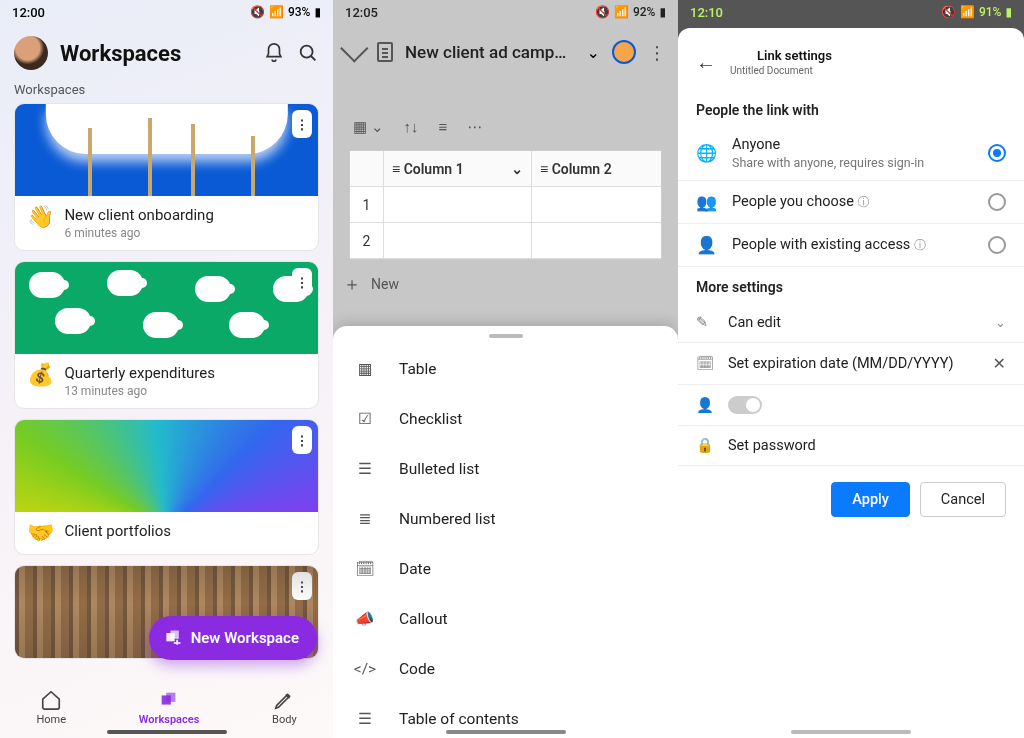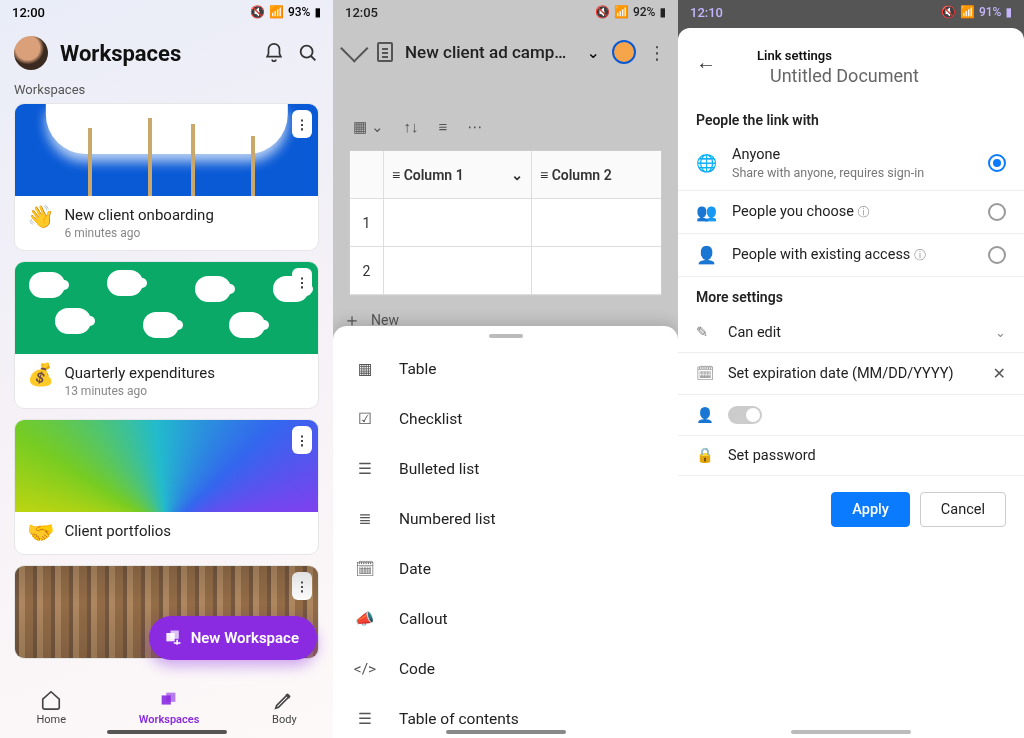--- a/index.html
+++ b/index.html
@@ -52,41 +52,41 @@
   .docicon { width:16px; height:20px; border:2px solid #555; border-radius:2px; position:relative;}
   .docicon:before{content:"";position:absolute;left:3px;right:3px;height:2px;background:#555;top:4px;box-shadow:0 4px 0 #555,0 8px 0 #555;}
   .p2-title { font-size:17px; font-weight:500; color:#222; flex:1;}
   .orange-avatar{width:24px;height:24px;border-radius:50%;background:#f7a54a;border:2px solid #0a5ad6;}
   .vmore{font-size:18px;color:#444;}
   .p2-toolbar { display:flex; align-items:center; gap:20px; padding:0 20px; margin-top:40px; color:#555; font-size:15px;}
   .p2-table { margin:14px 16px 0; border:1px solid #ccc; border-radius:2px; background:#fff;}
   .thr { display:flex; }
   .thc { border-right:1px solid #ddd; border-bottom:1px solid #ddd; display:flex; align-items:center;}
   .thc:last-child{border-right:none;}
-  .throw .thc { height:48px; font-size:14px; color:#333; padding:0 8px;}
+  .throw .thc { height:36px; font-size:14px; color:#333; padding:0 8px;}
   .throw .thc.colhead { justify-content:space-between; font-weight:600;}
   .rownum { width:34px; justify-content:center; font-size:13px; color:#555;}
   .col1 { flex:0 0 148px; } .col2 { flex:1; }
   .thr.throw.head .thc { background:#fafafa;}
   .newrow { display:flex; align-items:center; gap:10px; padding:12px 10px; color:#555; font-size:14px;}
   .plus { font-size:18px; font-weight:300;}
 
   .sheet { position:absolute; left:0; right:0; bottom:0; top:326px; background:#fff; border-radius:14px 14px 0 0; z-index:3; box-shadow:0 -4px 14px rgba(0,0,0,.15); }
   .sheet-handle { width:34px; height:4px; background:#bbb; border-radius:4px; margin:8px auto 6px;}
   .sheet-item { display:flex; align-items:center; gap:24px; padding:15px 22px; font-size:15.5px; color:#222;}
   .sheet-item .sicon { width:20px; height:20px; display:flex; align-items:center; justify-content:center; color:#555;}
   .p2 .bottom-blur { position:absolute; bottom:0; left:0; right:0; height:40px; z-index:2; display:flex; align-items:center; justify-content:space-around; color:#333; font-style:italic;}
   .p2 .home-ind2 { position:absolute; bottom:4px; left:50%; transform:translateX(-50%); width:120px; height:4px; background:#888; border-radius:4px; z-index:4;}
 
   
-  .p3-status { color:#c4b5fd; }
+  .p3-status { color:#bef264; }
   .modal { background:#fff; border-radius:12px 12px 0 0; margin:2px 0 0; flex:1; display:flex; flex-direction:column; padding:14px 0 0;}
   .modal-head { display:flex; align-items:flex-start; gap:14px; padding:6px 18px 14px;}
   .mh-text .mt1 { font-size:13px; font-weight:600; color:#111;margin-left:27px;}
-  .mh-text .mt2 { font-size:18px; color:#666; margin-top:2px;margin-left:40px;}
+  .mh-text .mt2 { font-size:10px; color:#666; margin-top:2px;}
   .section-label { font-size:14px; font-weight:600; color:#222; padding:12px 18px 8px;}
   .opt-row { display:flex; align-items:center; gap:14px; padding:10px 18px; border-bottom:1px solid #eee;}
   .opt-row:last-of-type{border-bottom:none;}
   .opt-icon { width:22px; height:22px; display:flex; align-items:center; justify-content:center; font-size:17px; border-radius:50%;}
   .opt-text { flex:1; }
   .opt-text .ot1 { font-size:14.5px; color:#222;}
   .opt-text .ot2 { font-size:12.5px; color:#777; margin-top:2px;}
   .radio { width:18px; height:18px; border:2px solid #999; border-radius:50%; position:relative;}
   .radio.sel { border-color:#0a7aff;}
   .radio.sel:after{content:"";position:absolute;inset:3px;border-radius:50%;background:#0a7aff;}

